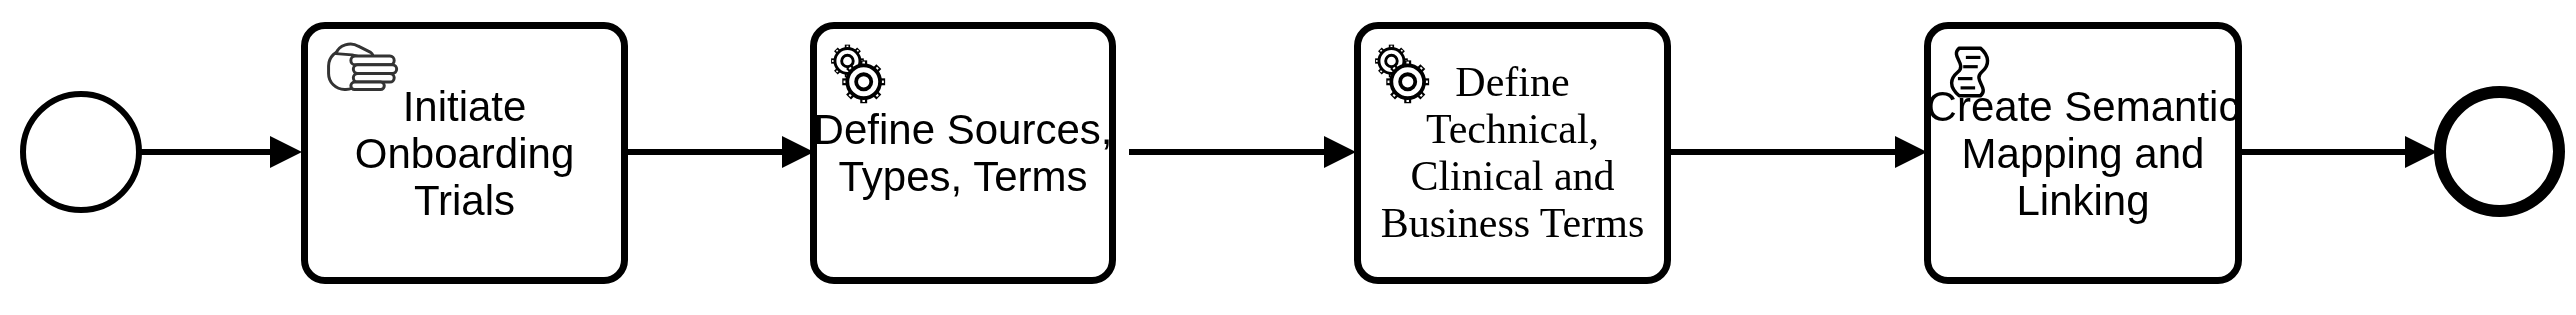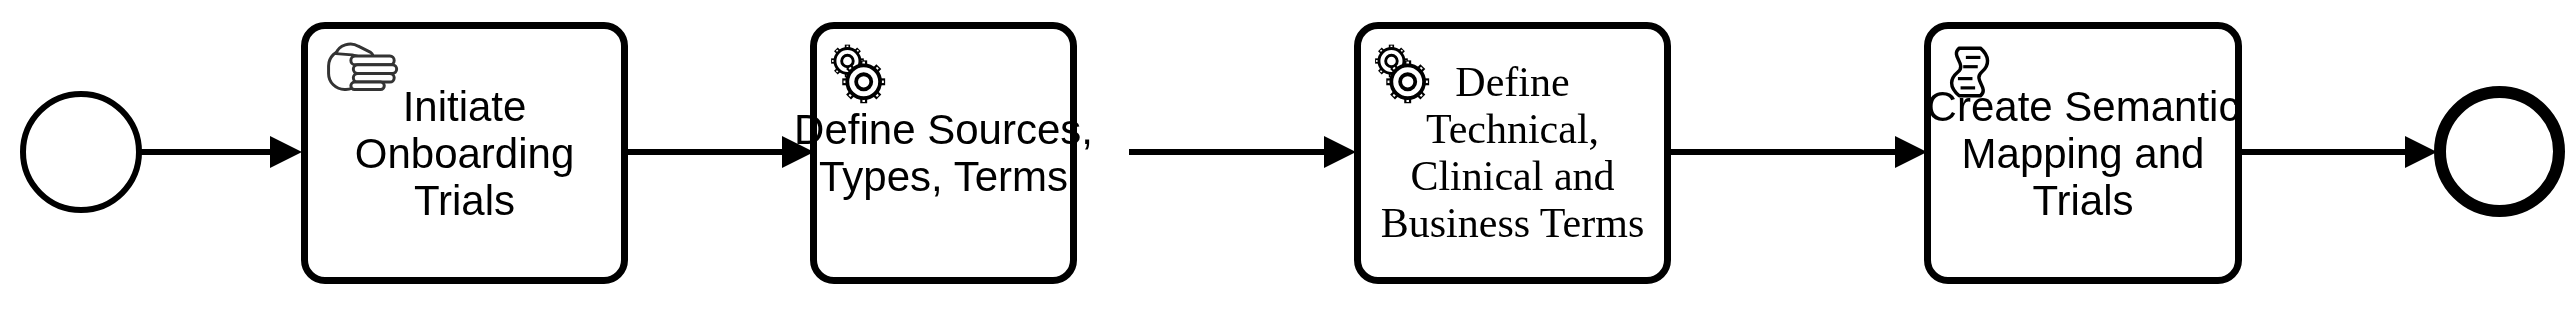--- a/index.html
+++ b/index.html
@@ -41,21 +41,21 @@
     height: 262px;
     box-sizing: border-box;
     border: 7.6px solid #000;
     border-radius: 24px;
     background: #fff;
     display: flex;
     align-items: center;
     justify-content: center;
   }
   #task-1 { left: 301px;  width: 327px; }
-  #task-2 { left: 810px; width: 267px; }
+  #task-2 { left: 810px; width: 306px; }
   #task-3 { left: 1354px; width: 317px; font-family: Liberation Serif, serif; }
   #task-4 { left: 1924px; width: 318px; }
 
   .task-label {
     white-space: pre;
     text-align: center;
     font-size: 42px;
     line-height: 47px;
     color: #000;
     letter-spacing: 0px;
@@ -201,21 +201,21 @@
         <g stroke="#000" stroke-width="2.4">
           <line x1="15" y1="9" x2="26" y2="9"></line>
           <line x1="13" y1="16" x2="24" y2="16"></line>
           <line x1="9" y1="25" x2="20" y2="25"></line>
           <line x1="11" y1="32" x2="22" y2="32"></line>
         </g>
       </svg>
     </span>
     <span class="task-label">Create Semantic
 Mapping and
-Trials</span>
+Linking</span>
   </div>
 
   <div id="flow-5" class="flow">
     <div class="shaft"></div>
     <div class="head"></div>
   </div>
 
   <div id="end-event" class="event"></div>
 
 </div>

